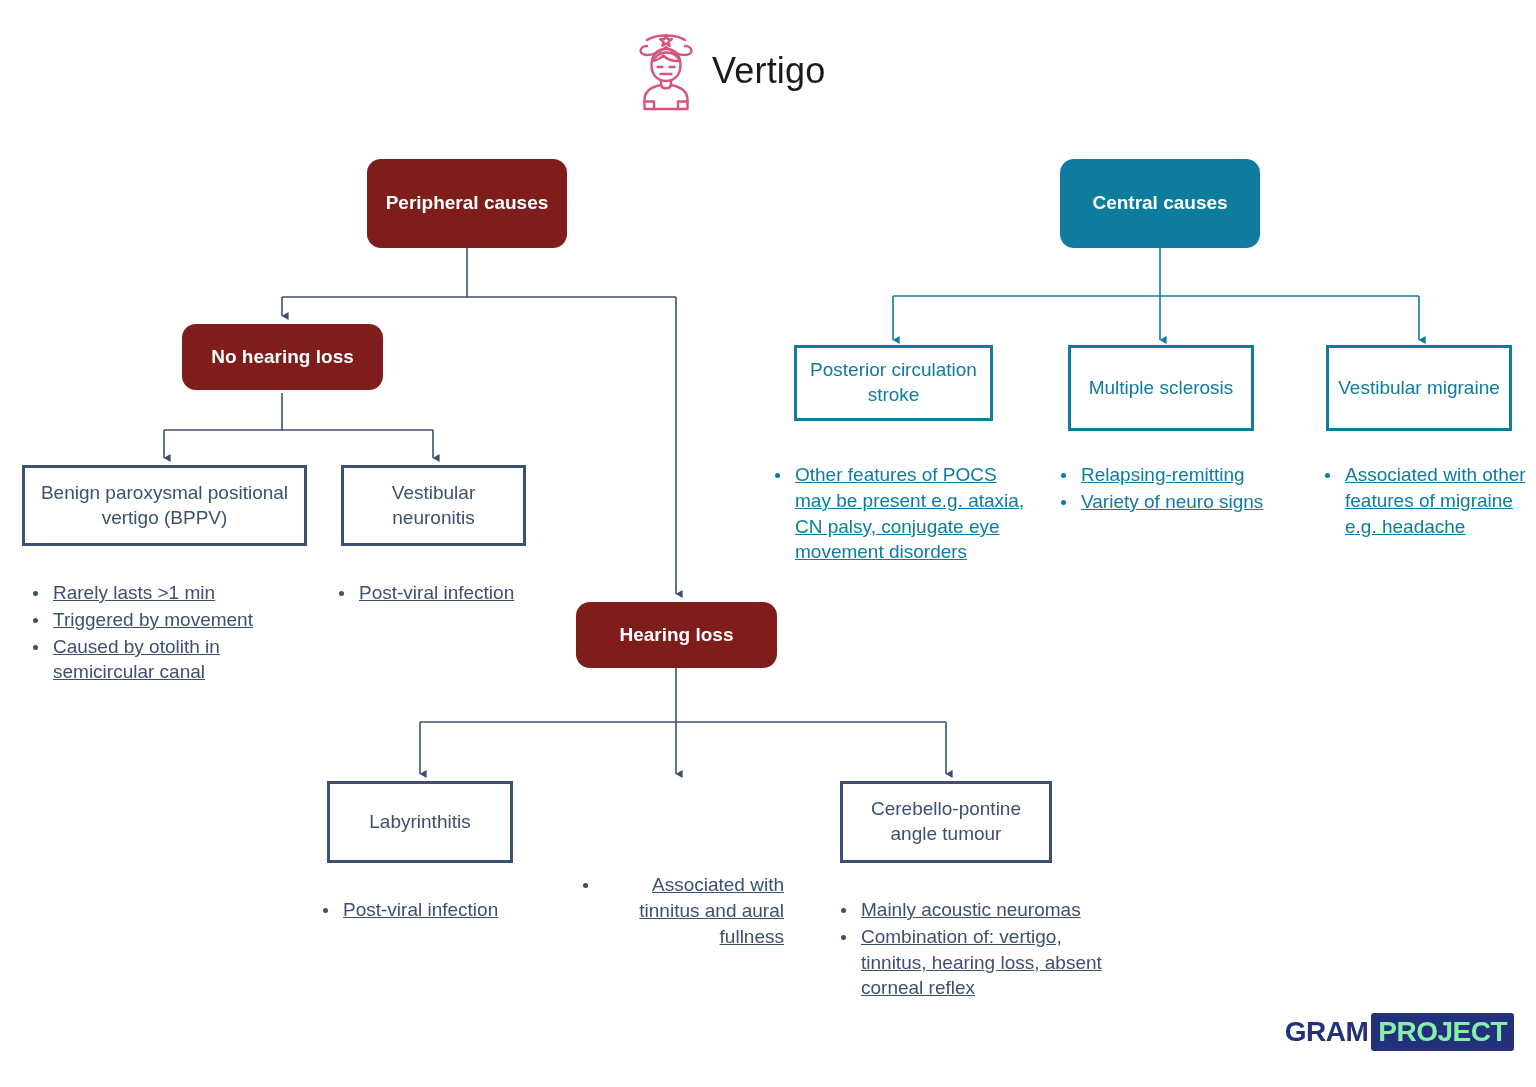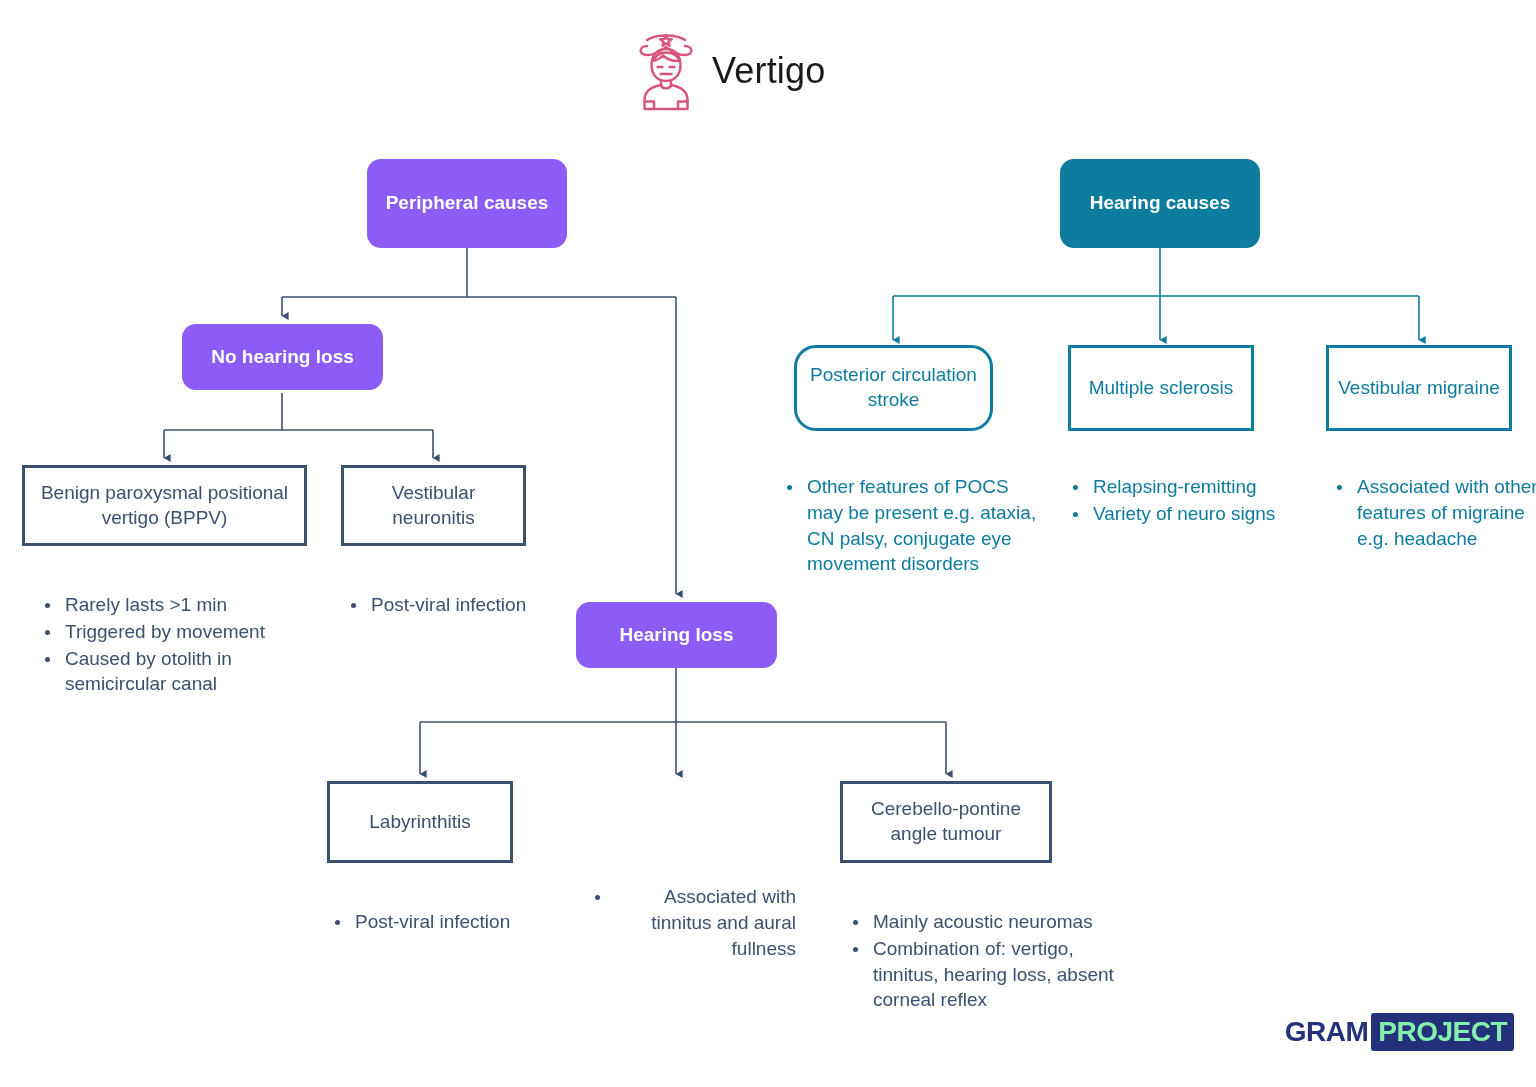--- a/index.html
+++ b/index.html
@@ -43,44 +43,45 @@
   .pill {
     border-radius: 14px;
     display: flex; align-items: center; justify-content: center;
     text-align: center;
     color: #ffffff;
     font-weight: bold;
     font-size: 19px;
     line-height: 1.28;
     padding: 6px 10px;
   }
-  .pill.navy { background: #8b5cf6; }
+  .pill.navy { background: #7f1d1d; }
   .pill.teal { background: #0d7c9e; }
 
   
   .rect {
     background: #ffffff;
     display: flex; align-items: center; justify-content: center;
     text-align: center;
     font-size: 19px;
     line-height: 1.3;
     padding: 4px 8px;
   }
   .rect.navy { border: 3px solid #3c5070; color: #3c5070; }
   .rect.teal { border: 3px solid #0d7c9e; color: #0d7c9e; }
 
   
   ul.bullets {
     position: absolute;
-    margin: 16px;
+    margin: 4px;
     padding-left: 26px;
     list-style: disc;
     font-size: 19px;
     line-height: 1.36;
     z-index: 2;
+    text-decoration: underline;
   }
   ul.bullets.navy { color: #3c5070; }
   ul.bullets.teal { color: #0d7c9e; }
   ul.bullets li { margin: 0 0 1px 0; padding-left: 3px; }
   ul.bullets li::marker { font-size: 17px; }
 
   
   .logo {
     position: absolute; right: 22px; bottom: 36px;
     display: flex; align-items: stretch;
@@ -212,23 +213,23 @@
 
   <ul class="bullets navy" style="left:570px; top:868px; width:210px;text-align:right;">
     <li>Associated with tinnitus and aural fullness</li>
   </ul>
 
   <ul class="bullets navy" style="left:828px; top:893px; width:300px;">
     <li>Mainly acoustic neuromas</li>
     <li>Combination of: vertigo, tinnitus, hearing loss, absent corneal reflex</li>
   </ul>
 
-  <div class="node pill teal" style="left:1060px; top:159px; width:200px; height:89px;">Hearing causes</div>
-
-  <div class="node rect teal" style="left:794px; top:345px; width:199px; height:86px;border-radius:22px;">Posterior circulation stroke</div>
+  <div class="node pill teal" style="left:1060px; top:159px; width:200px; height:89px;">Central causes</div>
+
+  <div class="node rect teal" style="left:794px; top:345px; width:199px; height:76px;">Posterior circulation stroke</div>
 
   <div class="node rect teal" style="left:1068px; top:345px; width:186px; height:86px;">Multiple sclerosis</div>
 
   <div class="node rect teal" style="left:1326px; top:345px; width:186px; height:86px;">Vestibular migraine</div>
 
   <ul class="bullets teal" style="left:762px; top:458px; width:266px;">
     <li>Other features of POCS may be present e.g. ataxia, CN palsy, conjugate eye movement disorders</li>
   </ul>
 
   <ul class="bullets teal" style="left:1048px; top:458px; width:250px;">

